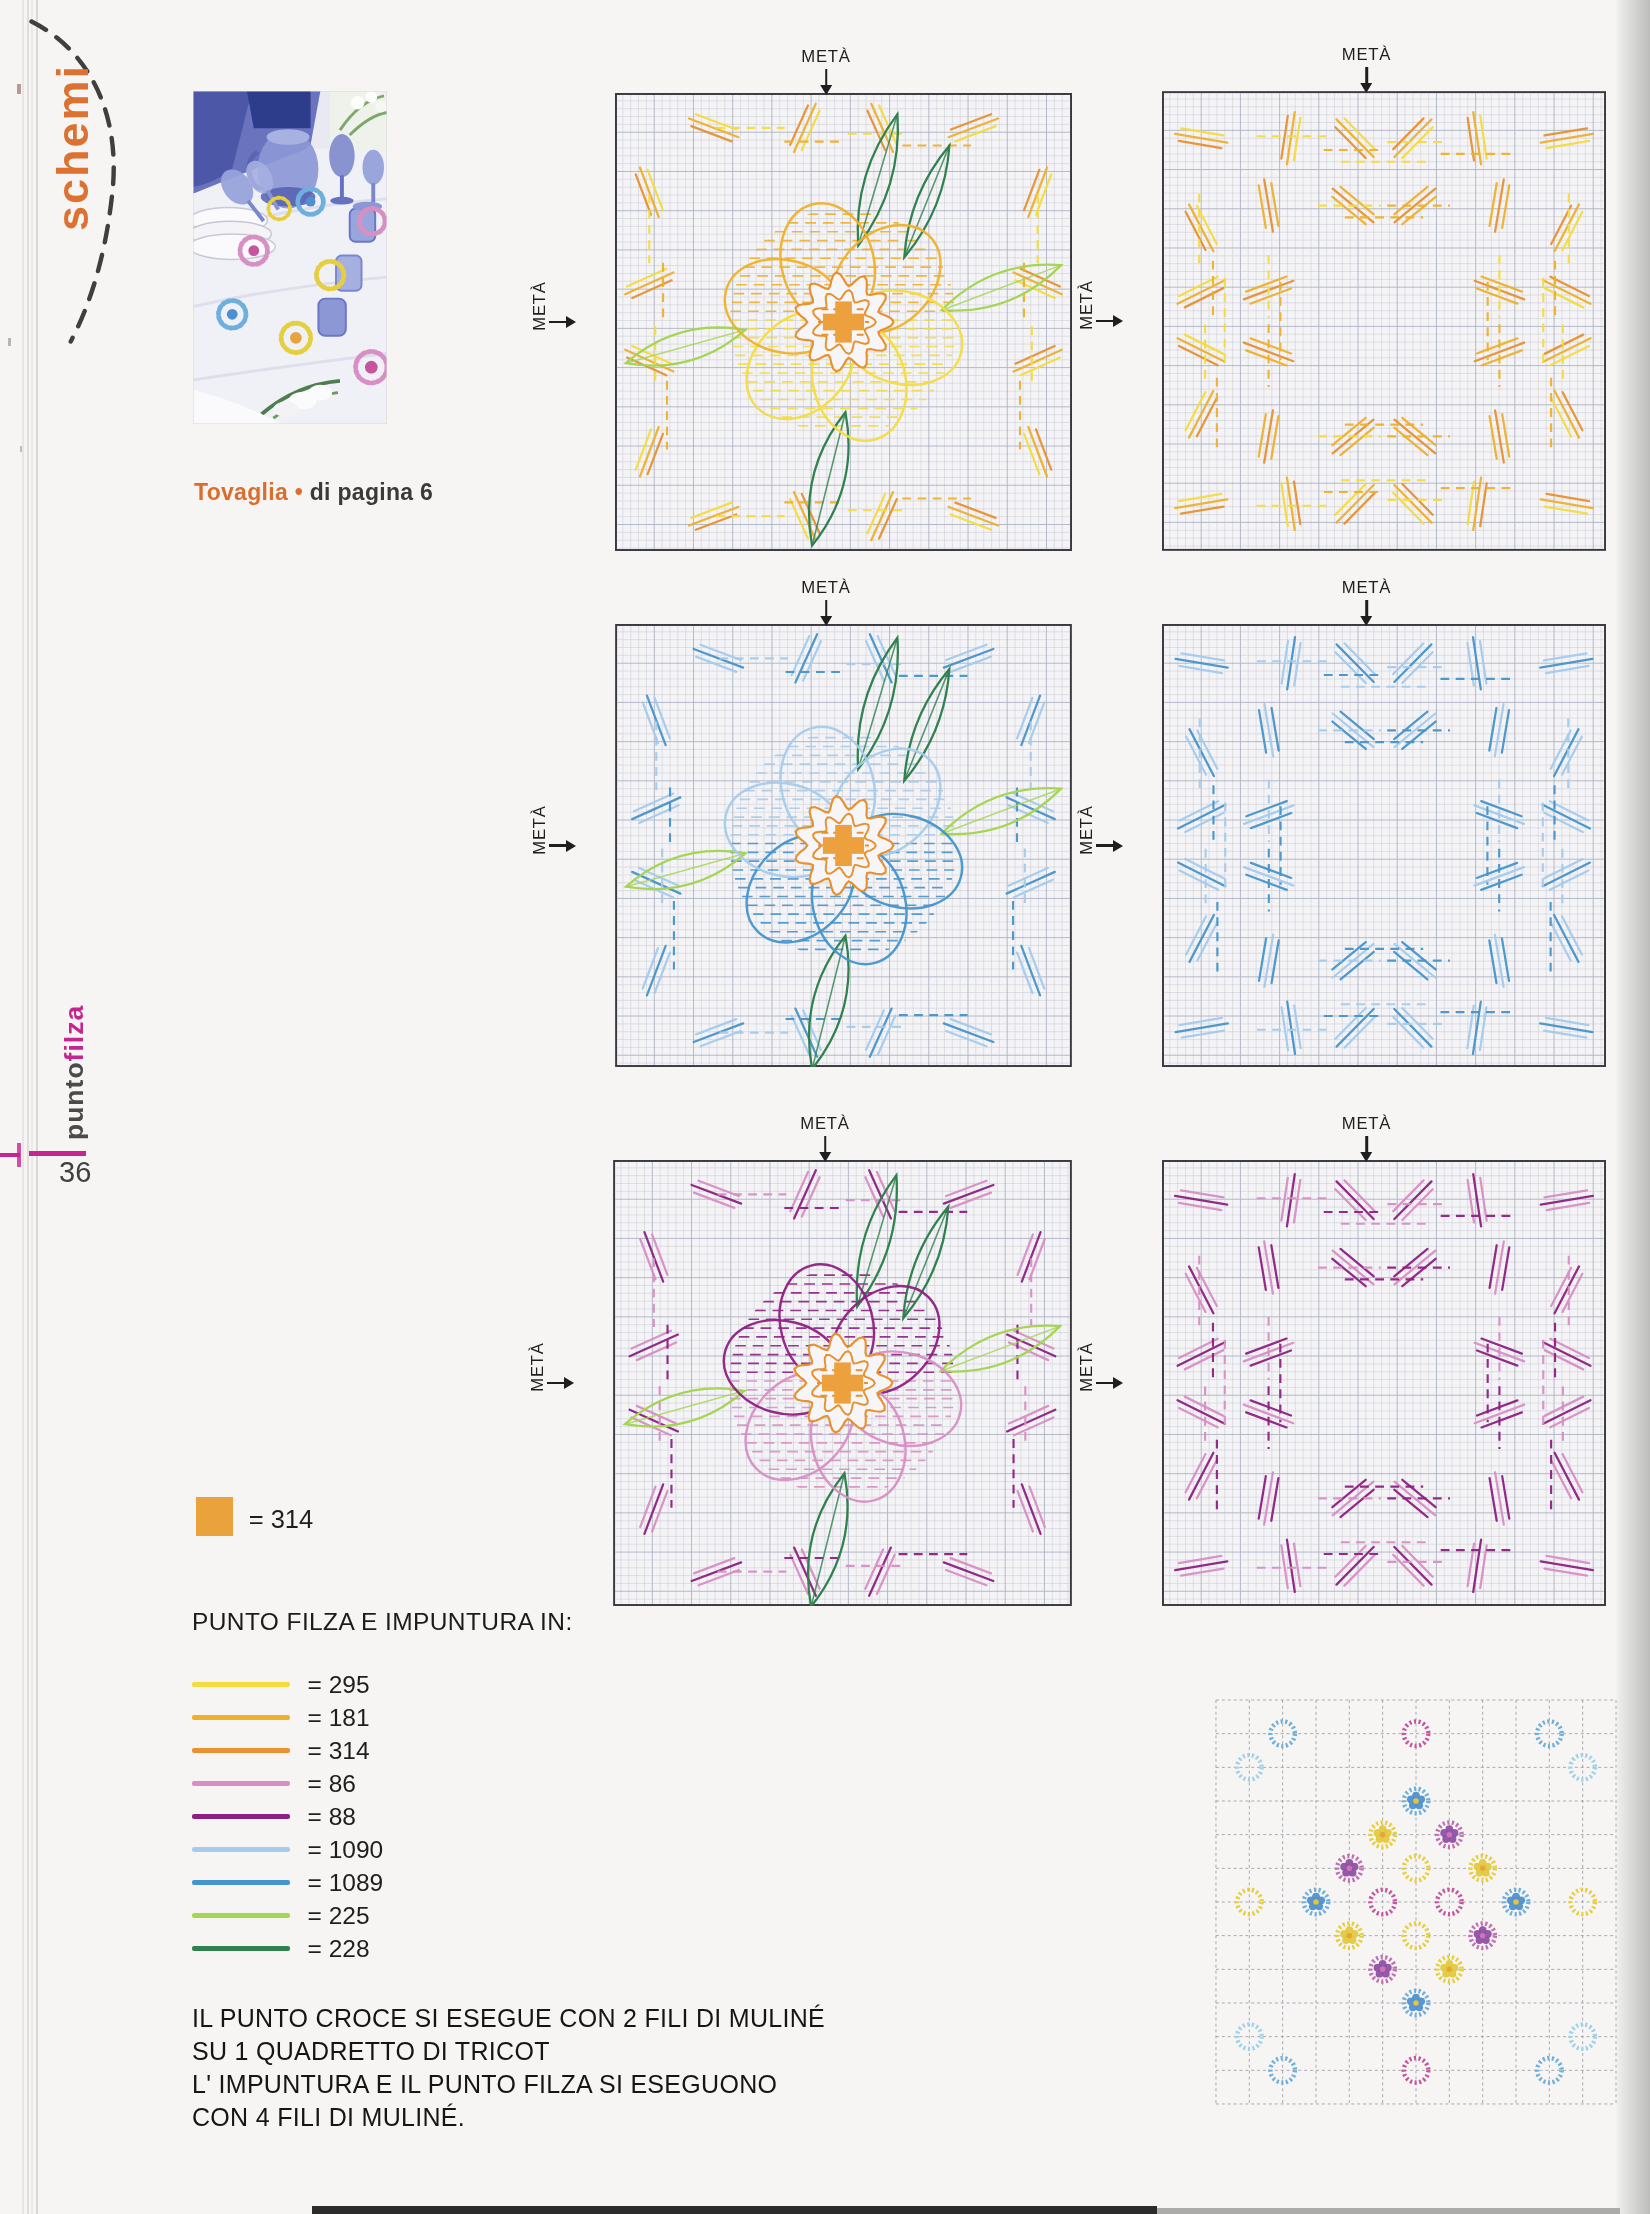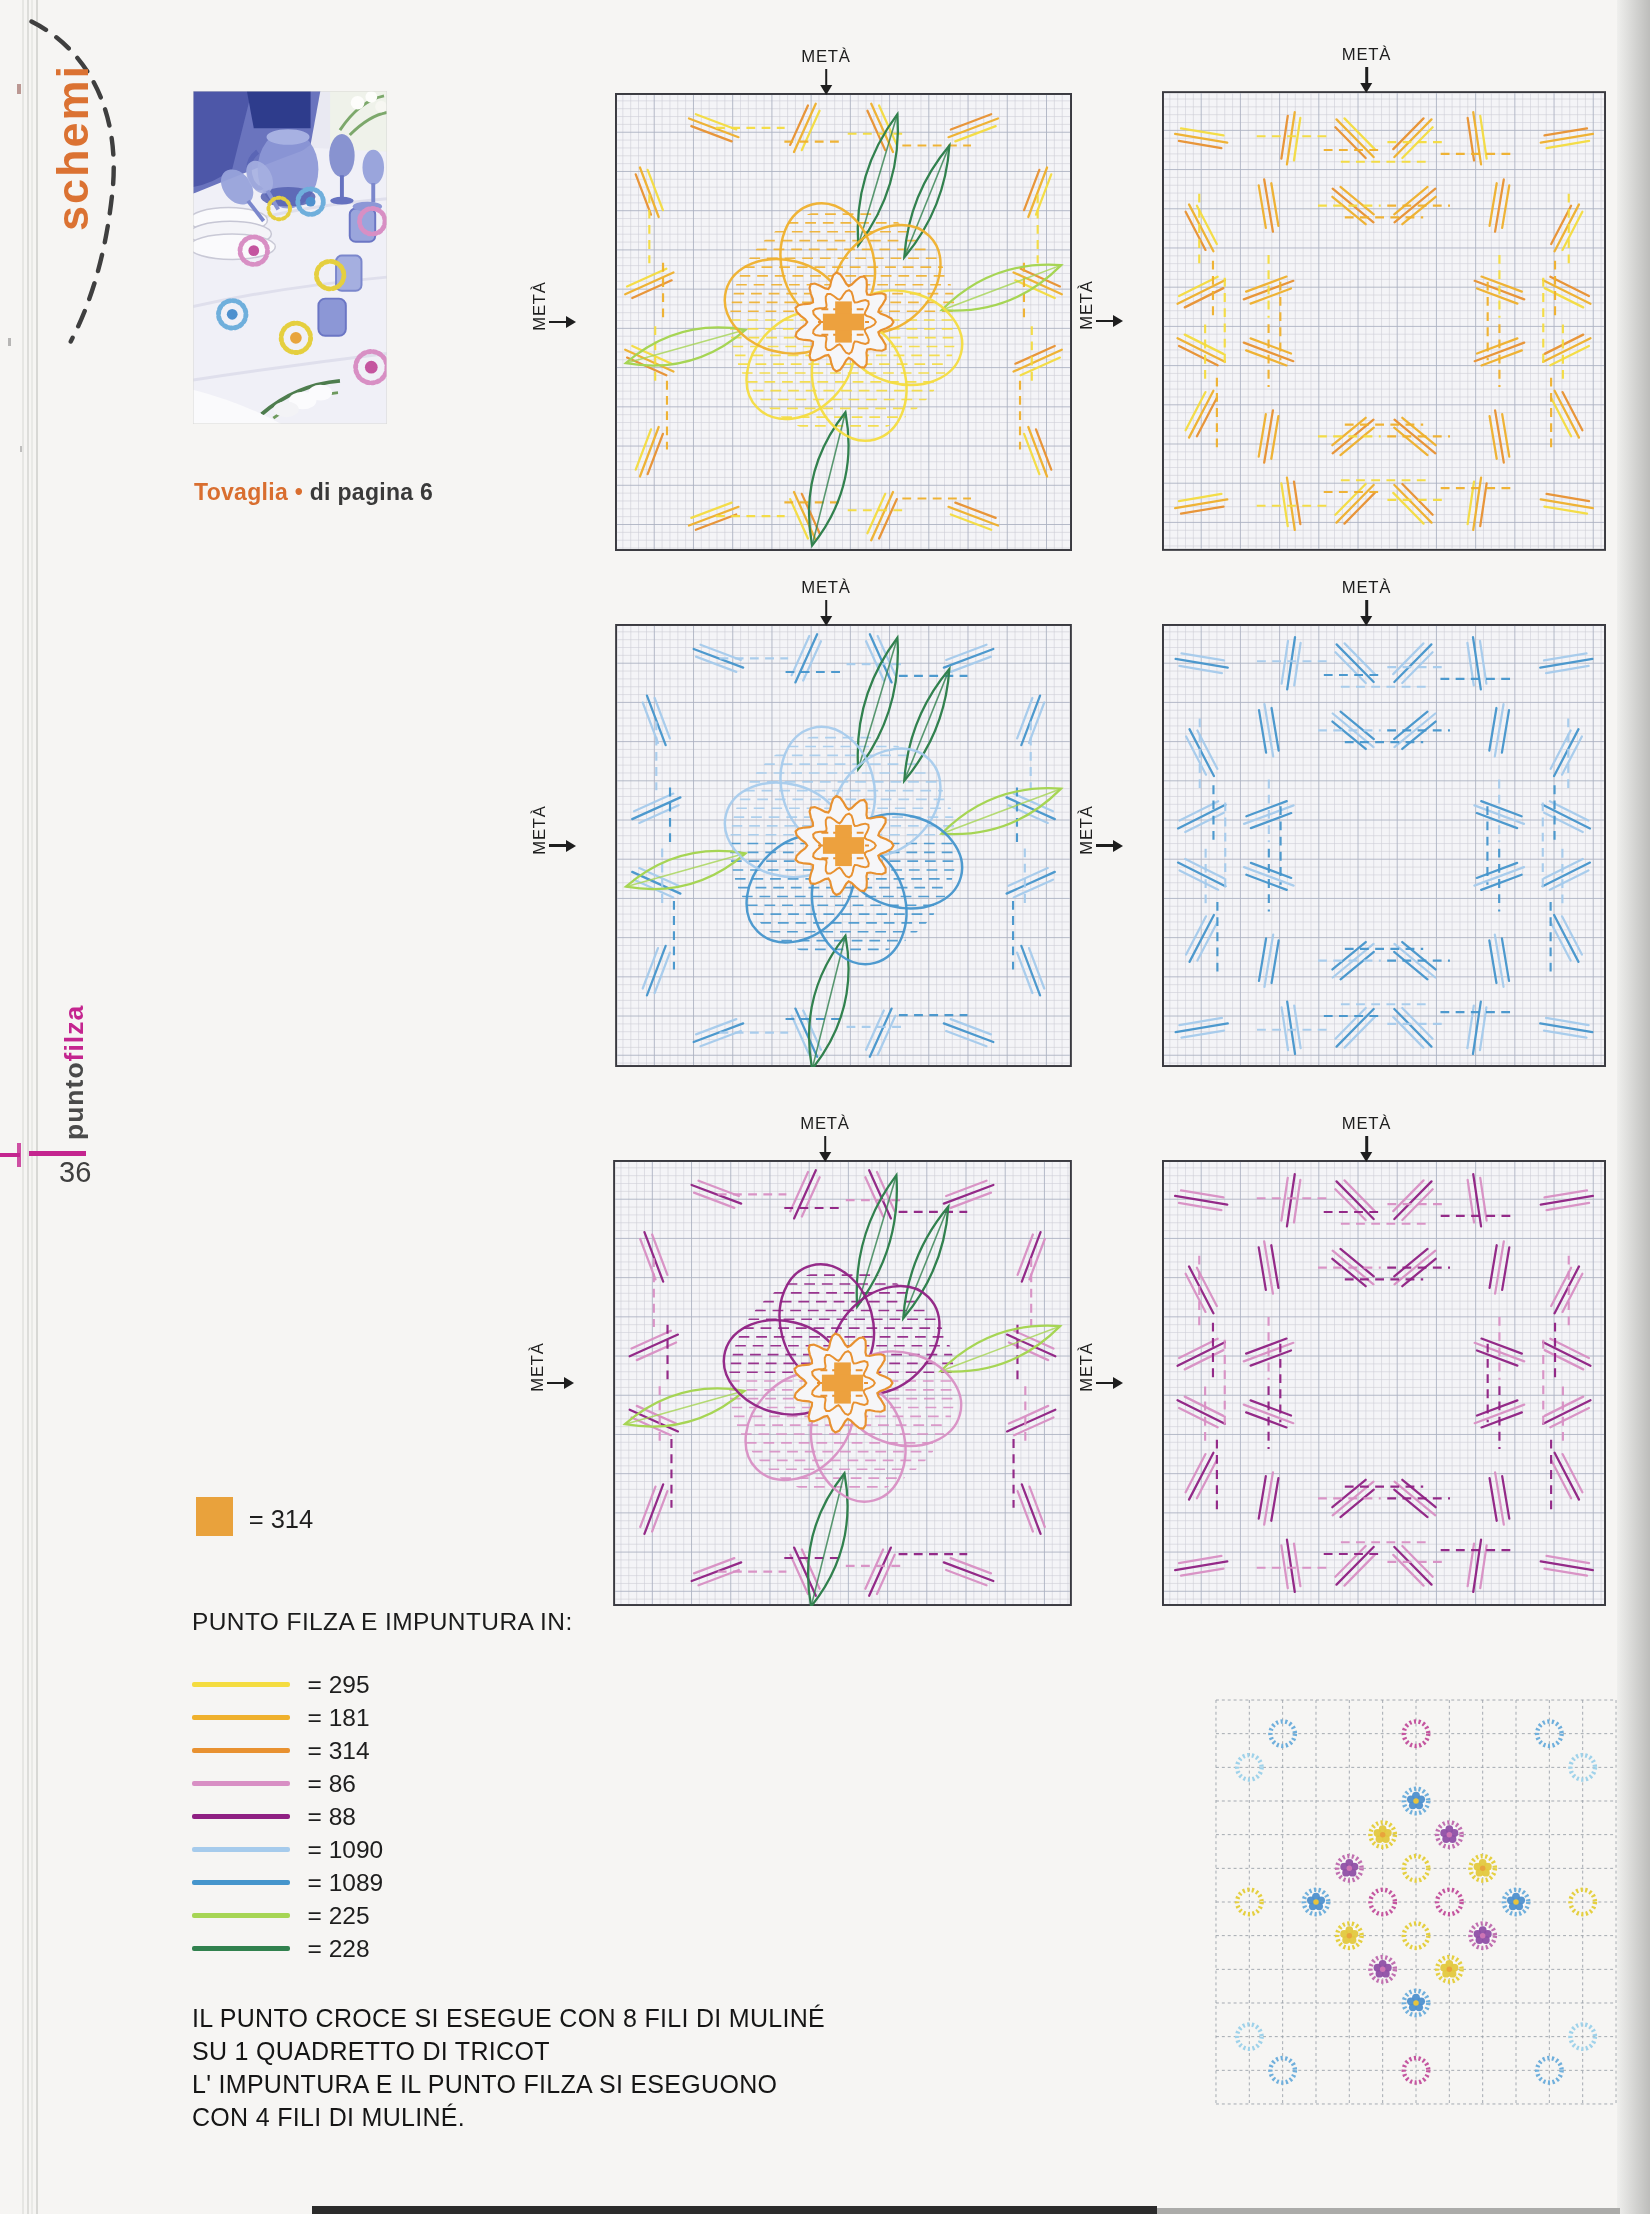--- a/index.html
+++ b/index.html
@@ -1045,21 +1045,21 @@
         <div class="ln" style="background: rgb(166, 213, 84);"></div>
         <div class="lb">= 225</div>
       </div>
       <div class="legend-row">
         <div class="ln" style="background: rgb(49, 129, 78);"></div>
         <div class="lb">= 228</div>
       </div>
     </div>
 
   <div class="footer">
-    <div>IL PUNTO CROCE SI ESEGUE CON 8 FILI DI MULINÉ</div>
+    <div>IL PUNTO CROCE SI ESEGUE CON 2 FILI DI MULINÉ</div>
     <div>SU 1 QUADRETTO DI TRICOT</div>
     <div>L' IMPUNTURA E IL PUNTO FILZA SI ESEGUONO</div>
     <div>CON 4 FILI DI MULINÉ.</div>
   </div>
 
   <svg class="abs" id="minigrid" style="left:1215px;top:1699px;" width="402" height="406" viewBox="0 0 410 414">
       <path d="M1.0 1V413.0M35.0 1V413.0M69.0 1V413.0M103.0 1V413.0M137.0 1V413.0M171.0 1V413.0M205.0 1V413.0M239.0 1V413.0M273.0 1V413.0M307.0 1V413.0M341.0 1V413.0M375.0 1V413.0M409.0 1V413.0M1 1.0H409.0M1 35.3H409.0M1 69.7H409.0M1 104.0H409.0M1 138.3H409.0M1 172.7H409.0M1 207.0H409.0M1 241.3H409.0M1 275.7H409.0M1 310.0H409.0M1 344.3H409.0M1 378.7H409.0M1 413.0H409.0" stroke="#9AA0A8" stroke-width="0.9" stroke-dasharray="3 3" fill="none"></path>
       <g transform="translate(69 35.333333333333336)">
         <circle cx="0" cy="0" r="12.5" fill="none" stroke="#6FAFDC" stroke-width="4.5" stroke-dasharray="2.2 2.5"></circle>
       </g>

